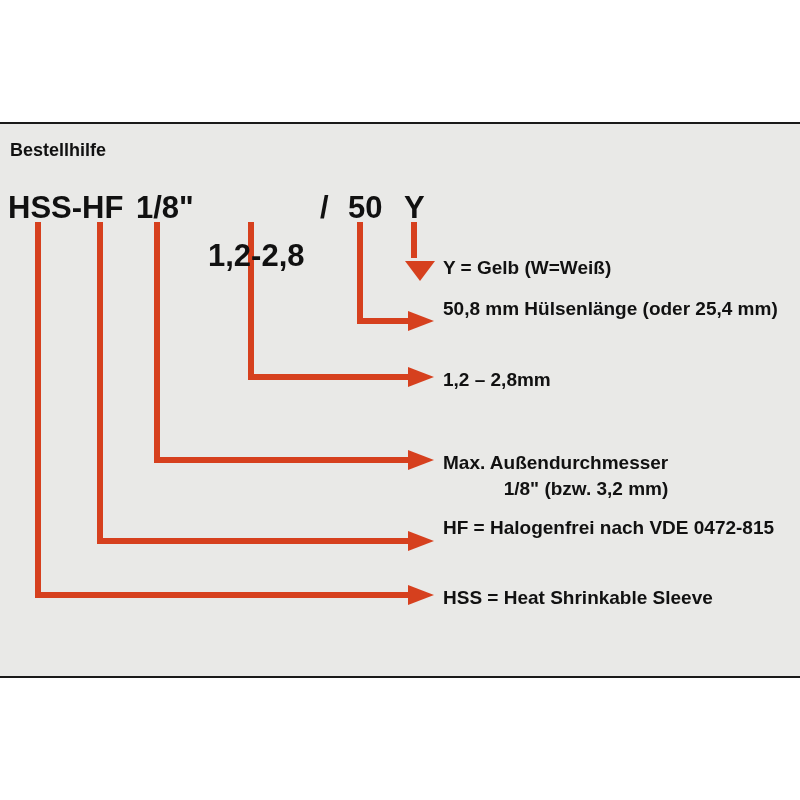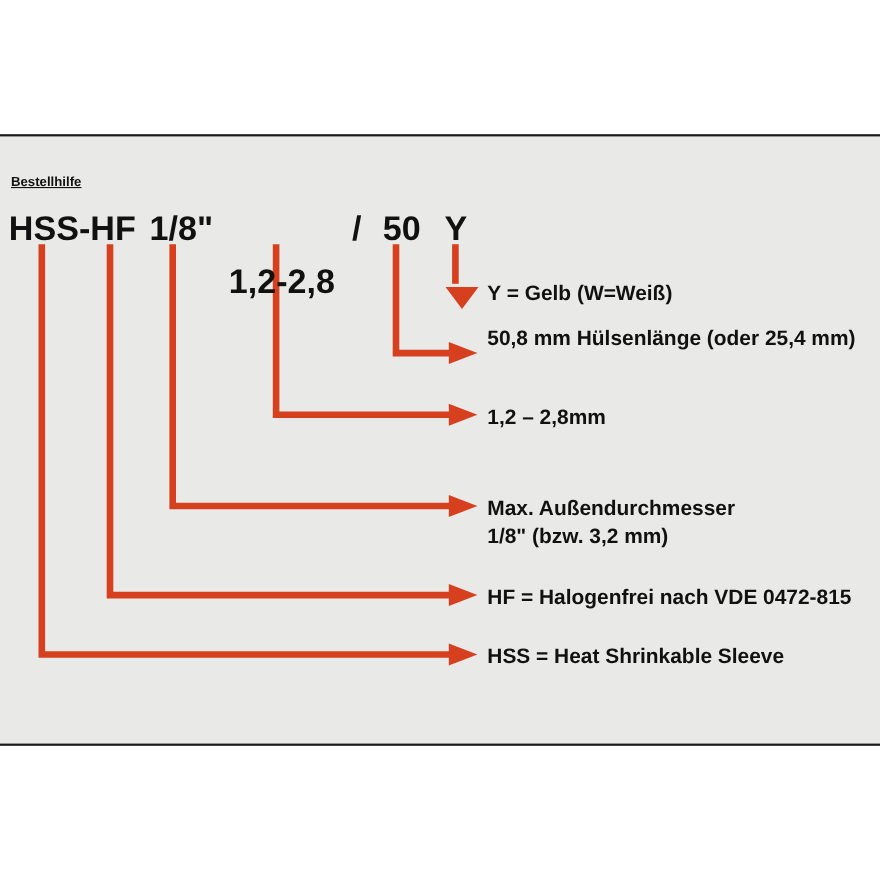--- a/index.html
+++ b/index.html
@@ -34,23 +34,22 @@
   }
   .txt {
     position: absolute;
     color: #111111;
     font-weight: bold;
     white-space: nowrap;
     letter-spacing: 0px;
   }
   #title {
     left: 10px;
-    top: 158px;
-    font-size: 12px;
-    text-decoration: underline;
+    top: 140px;
+    font-size: 18px;
   }
   .code-part {
     top: 190px;
     font-size: 31px;
     font-weight: bold;
     color: #111111;
   }
   #code-hss-hf { left: 8px; }
   #code-diam   { left: 136px; }
   #code-range  { left: 208px; margin-top: 48px; }
@@ -61,24 +60,24 @@
   .desc {
     left: 443px;
     font-size: 19px;
     font-weight: bold;
     line-height: 26px;
   }
   #desc-color  { top: 255px; }
   #desc-length { top: 296px; }
   #desc-cond   { top: 367px; }
   #desc-outer  { top: 450px; }
-  #desc-hf     { top: 531px; }
+  #desc-hf     { top: 515px; }
   #desc-hss    { top: 585px; }
 
-  .desc .line2 { display: block; }
+  .desc .line2 { display: block; text-align: right; }
 </style>
 </head>
 <body>
 
 <div id="diagram-frame"></div>
 
 <svg id="svg-layer" viewBox="0 0 800 800" xmlns="http://www.w3.org/2000/svg">
   <g stroke="#d6401e" stroke-width="6" fill="none">
 
     <path d="M 414 222 L 414 258"></path>

